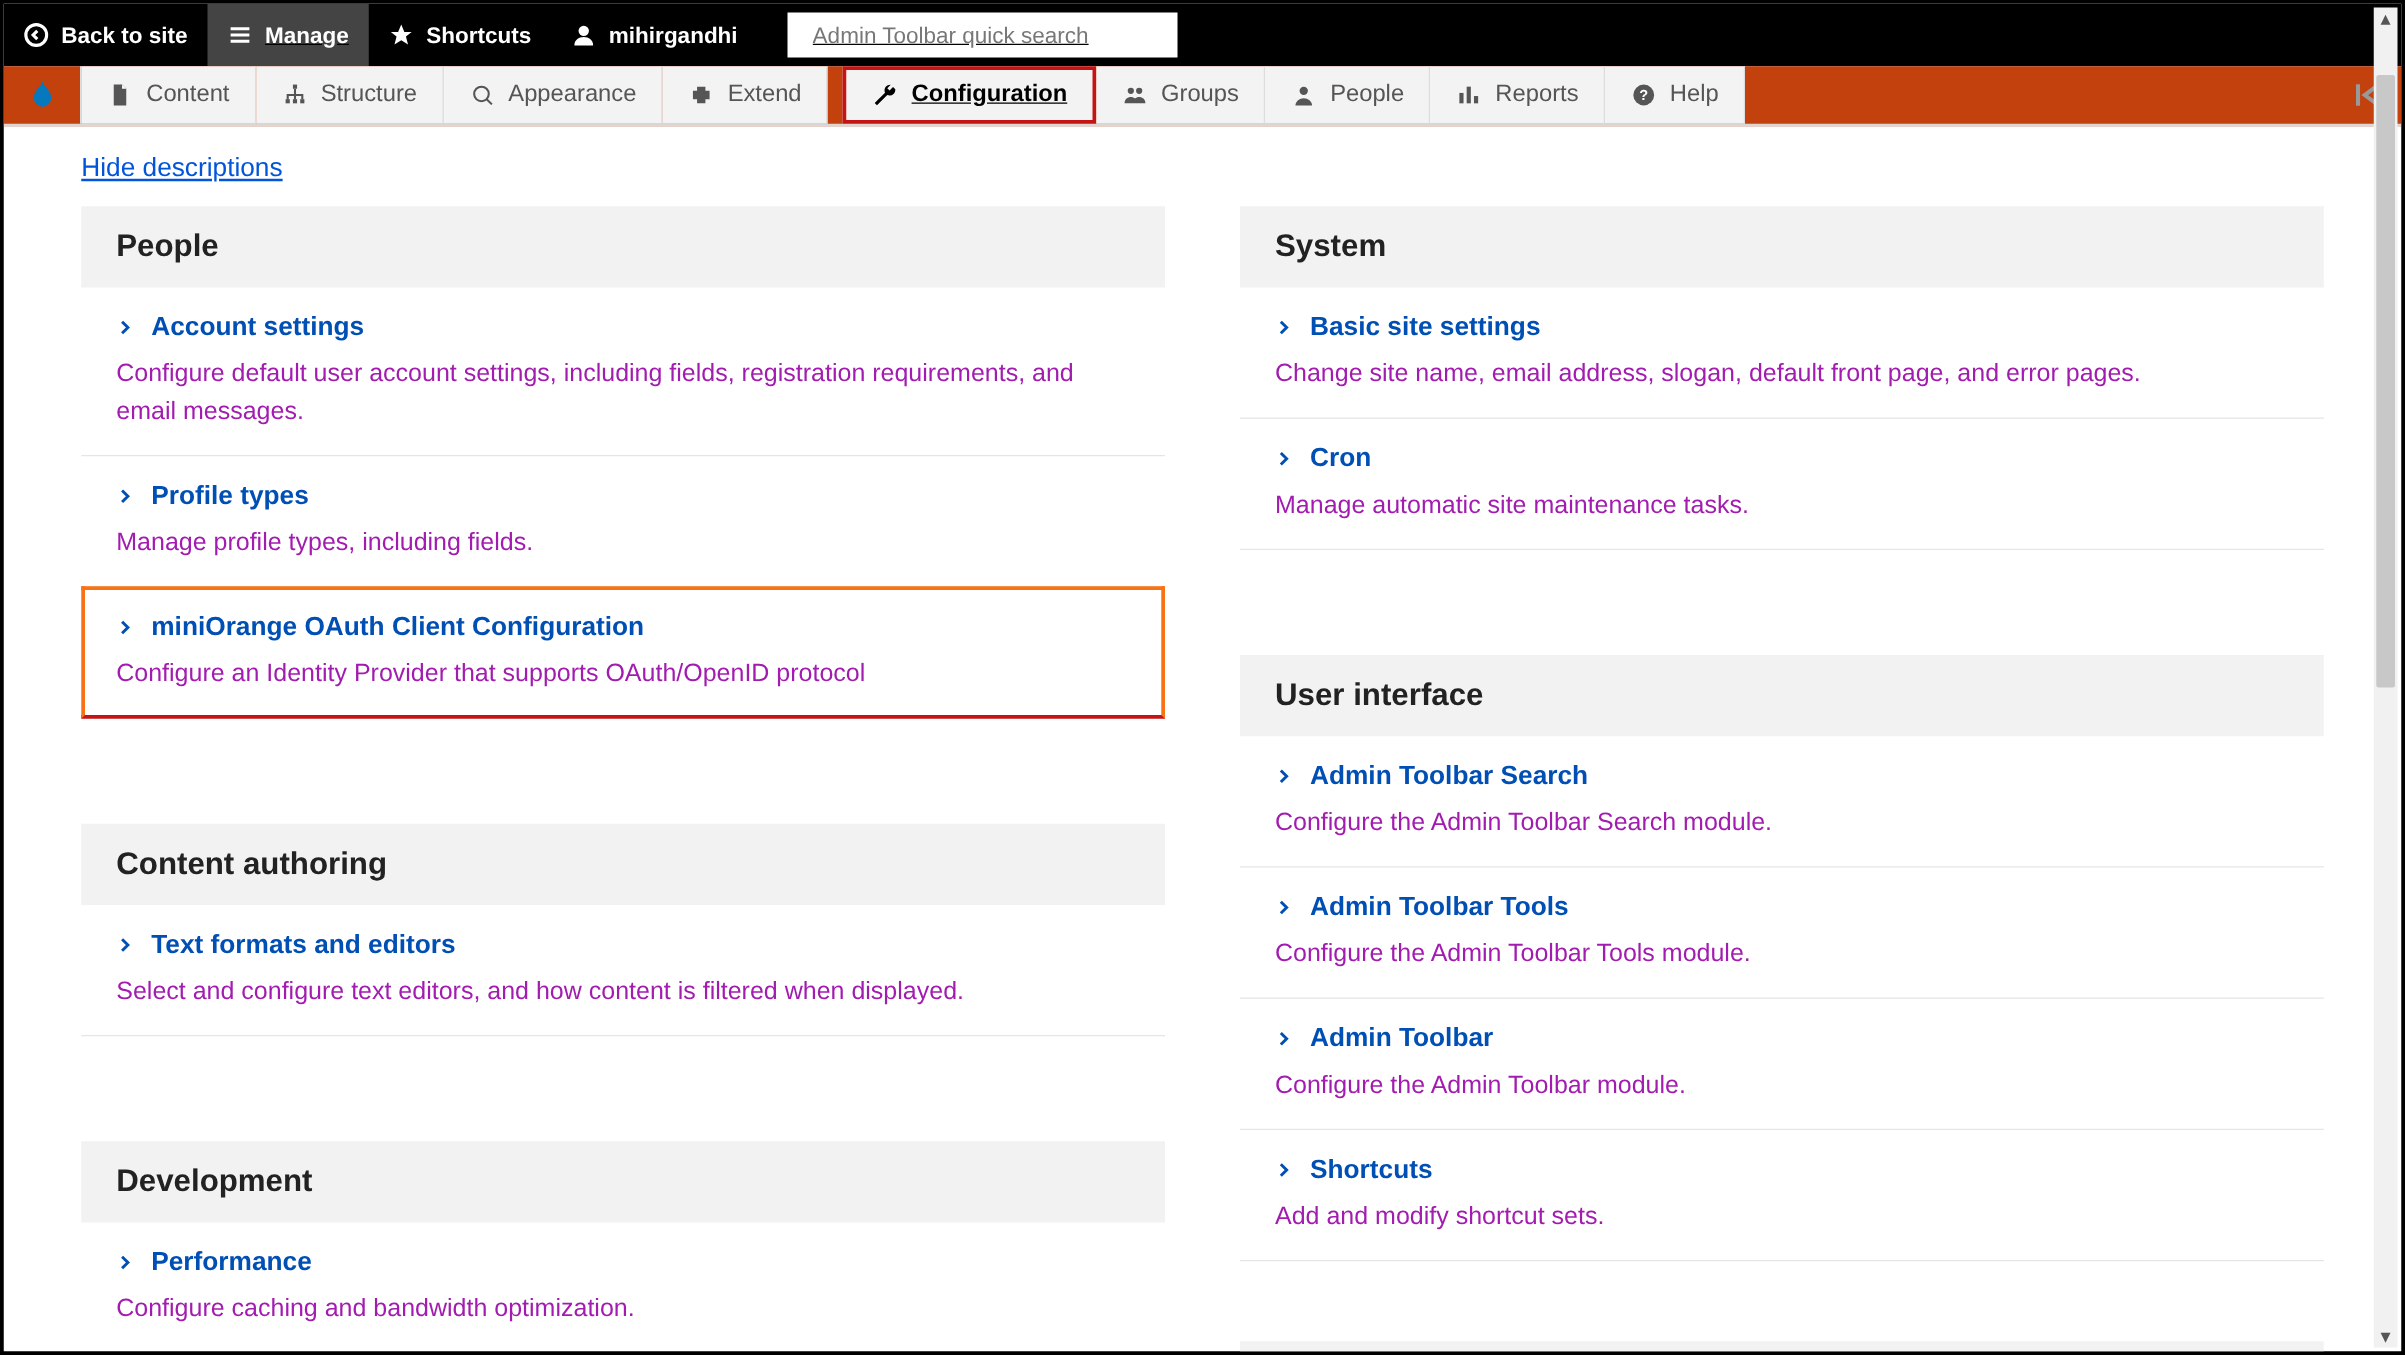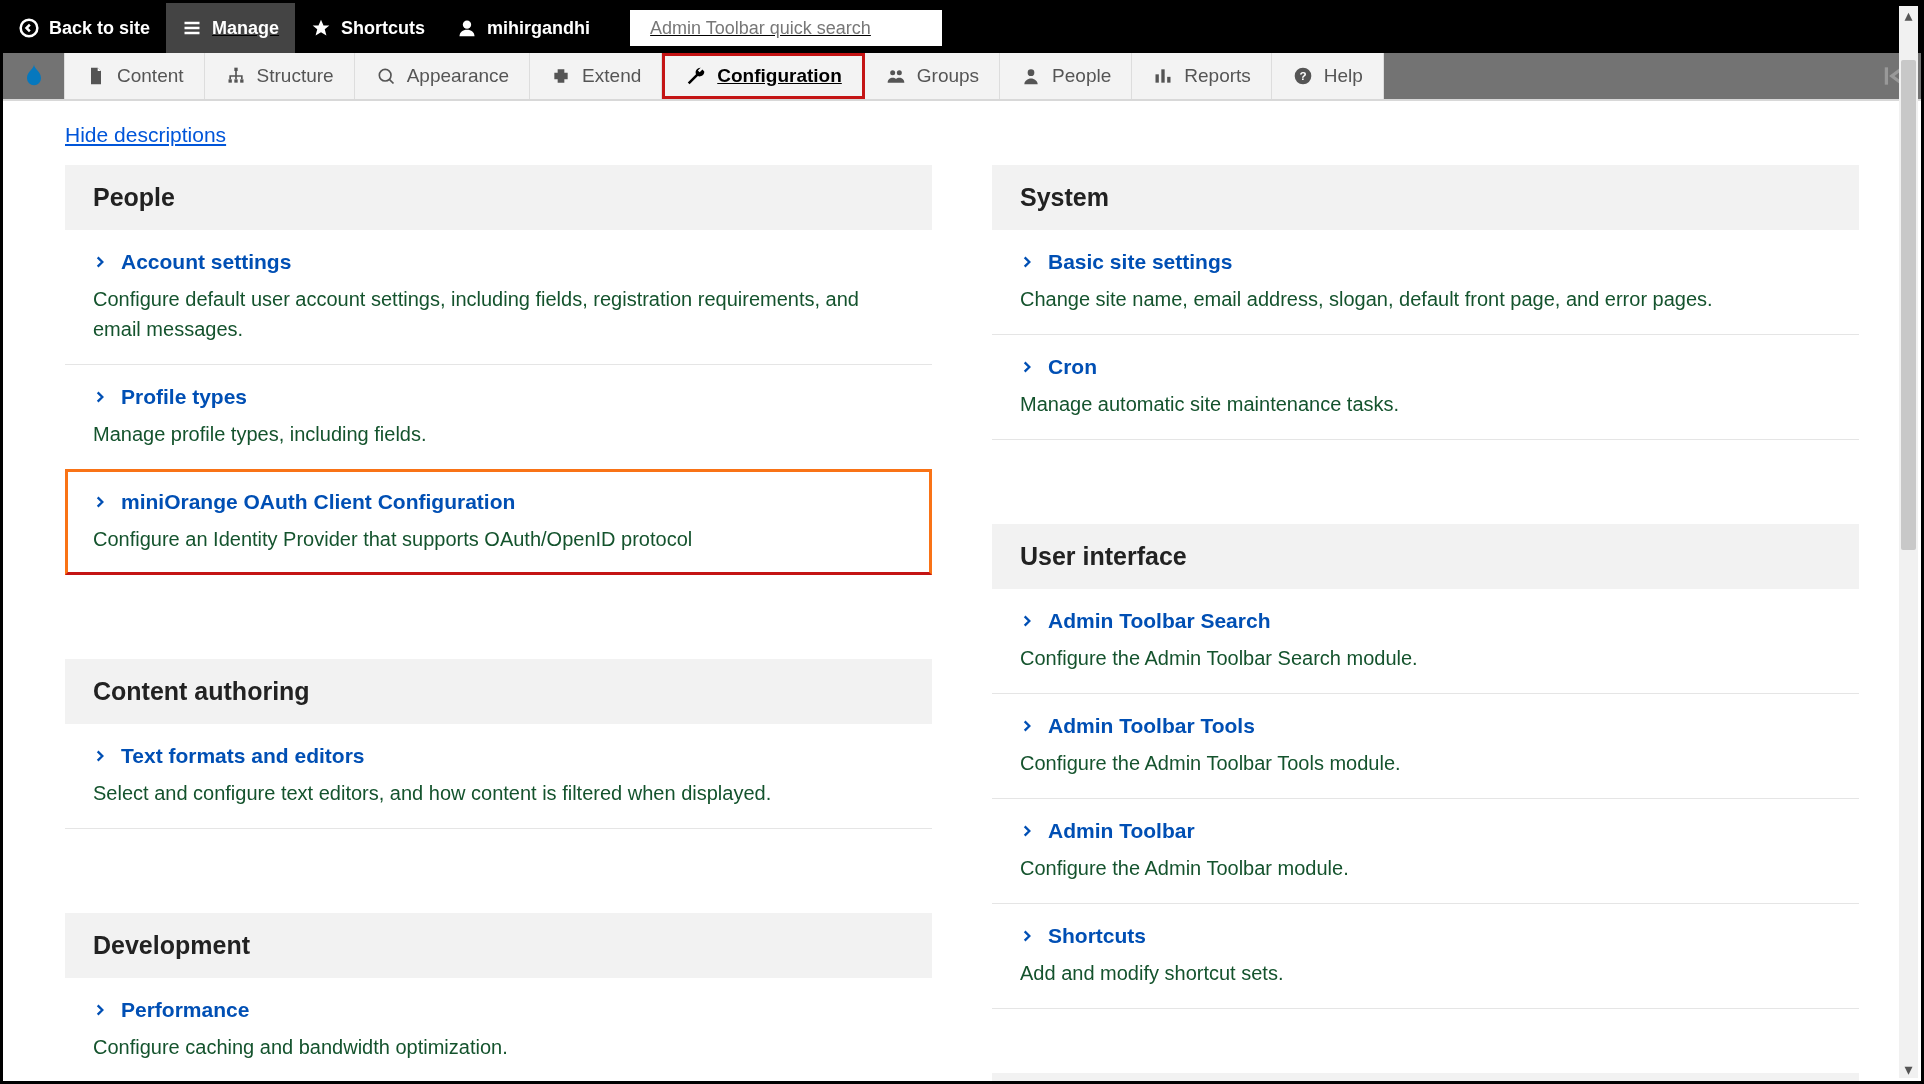--- a/index.html
+++ b/index.html
@@ -8,42 +8,42 @@
 
 .top-toolbar { background:#000; height:50px; display:flex; align-items:stretch; padding:0;text-decoration:underline; }
 .tb-item { display:flex; align-items:center; padding:0 16px; color:#fff; font-size:18px; font-weight:700; cursor:pointer; gap:10px; }
 .tb-item.active { background:#444; }
 .tb-icon { display:inline-flex; width:20px; height:20px; align-items:center; justify-content:center; }
 .tb-search { margin-left:8px; }
 .tb-search input { width:312px; height:36px; padding:4px 20px; font-size:18px; color:#666; background:#fff; border:none; }
 .tb-search input::placeholder { color:#777; }
 
 
-.admin-menu { height:48px; background:#737373; border-bottom:2px solid #d8d8d8; display:flex; align-items:stretch; margin-top:0; position:relative; }
+.admin-menu { height:48px; background:#c2410c; border-bottom:2px solid #d8d8d8; display:flex; align-items:stretch; margin-top:0; position:relative; }
 .admin-menu .logo-cell { width:62px; display:flex; align-items:center; justify-content:center; border-right:1px solid #ddd; }
 .menu-item { display:flex; align-items:center; padding:0 20px; gap:10px; color:#555; font-size:19px; border-right:1px solid #ddd; cursor:pointer; background:#f3f3f3; }
-.menu-item.active { border:3px solid #c41414; font-weight:700; text-decoration:underline; color:#000; }
+.menu-item.active { border:3px solid #c41414; font-weight:700; text-decoration:underline; color:#000;margin-left:12px; }
 .menu-icon { width:22px; height:22px; display:inline-flex; align-items:center; justify-content:center; color:#555; }
 .collapse-indicator { position:absolute; right:14px; top:10px; width:26px; height:26px; color:#888; }
 
 
 .page { padding:0 62px 0 62px; }
 .hide-desc { margin:22px 0 18px 0; }
 .hide-desc a { color:#0055d9; text-decoration:underline; font-size:21px; }
 
 .two-col { display:flex; gap:60px; }
 .col { flex:1; min-width:0; }
 
 .section-head { background:#f2f2f2; padding:18px 28px; font-size:25px; font-weight:700; color:#222; margin-top:0; }
 .section-body { padding-bottom:30px; }
 .cfg-item { padding:20px 0 20px 28px; border-bottom:1px solid #e5e5e5; }
 .cfg-item.highlighted { border:3px solid #f97316; border-bottom:3px solid #c41414; padding:18px 0 18px 25px; margin-top:-1px; }
 .cfg-title { display:flex; align-items:center; gap:14px; color:#004fb4; font-size:21px; font-weight:700; margin-bottom:10px; cursor:pointer; }
 .cfg-title .chev { width:14px; height:14px; display:inline-flex; }
-.cfg-desc { color:#14532d; font-size:20px; line-height:1.5; max-width:780px; }
+.cfg-desc { color:#a21caf; font-size:20px; line-height:1.5; max-width:780px; }
 
 .spacer { height:54px; }
 .spacer-sm { height:34px; }
 
 
 .scrollbar { position:absolute; right:3px; top:3px; bottom:3px; width:19px; background:#f1f1f1; }
 .scroll-thumb { position:absolute; left:2px; right:2px; top:54px; height:490px; background:#c8c8c8; border-radius:2px; }
 .scroll-up, .scroll-down { position:absolute; left:0; right:0; height:18px; display:flex; align-items:center; justify-content:center; color:#555; }
 .scroll-up { top:0; } .scroll-down { bottom:0; }
 

